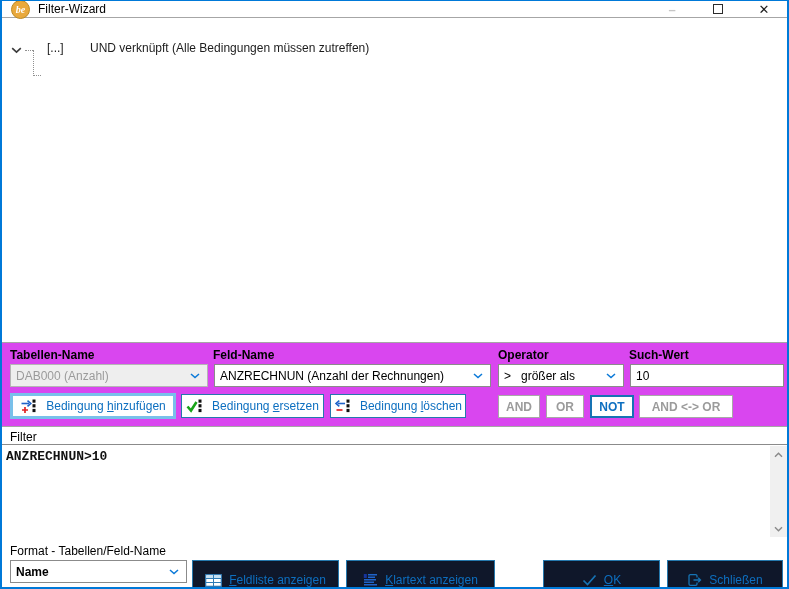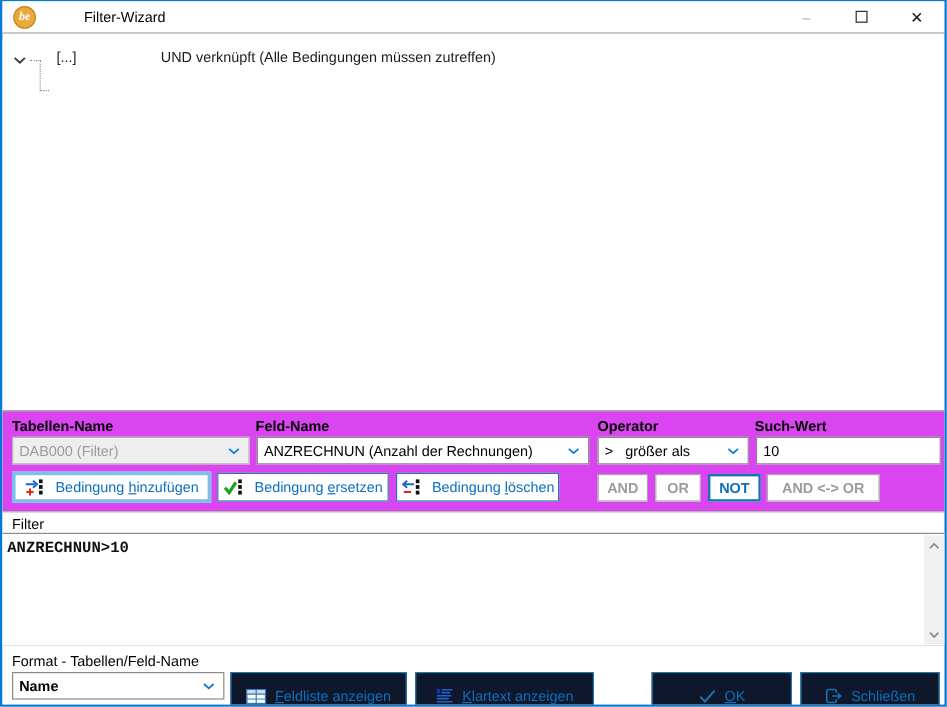--- a/index.html
+++ b/index.html
@@ -6,39 +6,39 @@
   html,body { background:#888; }
   body { font-family:"Liberation Sans", sans-serif; }
 
   .window{
     position:relative; width:789px; height:589px; background:#fff;
     border:2px solid #0079d8; border-top-width:1px;
     font-size:12px; color:#000; overflow:hidden;
   }
 
   
-  .titlebar{ position:absolute; top:0; left:0; right:0; height:27px;
+  .titlebar{ position:absolute; top:0; left:0; right:0; height:17px;
     display:flex; align-items:center; padding-left:9px; background:#fff;
-    border-bottom:1px solid #a6a6a6;gap:32px; }
+    border-bottom:1px solid #a6a6a6; }
   .logo{ width:19px; height:19px; border-radius:50%; background:#e9a93d;
     border:1px solid #bd8a22; color:#fff; font:italic bold 10px "Liberation Serif", serif;
     display:flex; align-items:center; justify-content:center; }
   .title{ margin-left:8px; font-size:12px; }
   .win-controls{ margin-left:auto; display:flex; height:100%; }
   .win-btn{ width:46px; height:100%; display:flex; align-items:center; justify-content:center; font-size:13px; }
   .win-btn.min{ color:#c6c6c6; font-weight:bold; }
   .max-glyph{ width:10px; height:10px; border:1px solid #2b2b2b; }
   .win-btn.close{ color:#1a1a1a; }
 
   
   .tree{ position:absolute; top:32px; left:0; right:0; height:309px; background:#fff; }
   .tree-chevron{ position:absolute; left:9px; top:10px; }
   .tree-dots{ position:absolute; left:23px; top:17px; width:8px; border-top:1px dotted #909090; }
   .tree-root-bracket{ position:absolute; left:45px; top:8px; color:#1c1c1c; }
-  .tree-root-label{ position:absolute; left:88px; top:8px; color:#1c1c1c;margin-left:44px; }
+  .tree-root-label{ position:absolute; left:88px; top:8px; color:#1c1c1c; }
   .tree-connector{ position:absolute; left:31px; top:17px; width:8px; height:26px;
     border-left:1px dotted #909090; border-bottom:1px dotted #909090; }
   .tree-child{ position:absolute; left:39px; top:26px; height:17px; background:#d4d4d4;
     color:#1a1a1a; padding:1px 11px 0 21px; white-space:pre; }
 
   
   .form-section{ position:absolute; top:341px; left:0; right:0; height:84px; border-top:1px solid #a6a6a6; background:#d946ef; }
   .flabel{ position:absolute; top:5px; font-weight:bold; white-space:nowrap; }
   .combo, .textinput{ position:absolute; top:21px; height:23px; border:1px solid #8b8b8b;
     background:#fff; display:flex; align-items:center; padding-left:5px; }
@@ -106,21 +106,21 @@
     <span class="tree-connector"></span>
   </div>
 
   <div class="form-section">
     <span class="flabel" style="left:8px">Tabellen-Name</span>
     <span class="flabel" style="left:211px">Feld-Name</span>
     <span class="flabel" style="left:496px">Operator</span>
     <span class="flabel" style="left:627px">Such-Wert</span>
 
     <div class="combo disabled" style="left:8px;width:198px">
-      <span class="combo-text">DAB000 (Filter)</span>
+      <span class="combo-text">DAB000 (Anzahl)</span>
       <span class="chev">
         <svg width="10" height="6" viewBox="0 0 10 6">
             <path d="M1 1 L5 4.6 L9 1" stroke="#0a79d8" stroke-width="1.5" fill="none"></path>
           </svg>
       </span>
     </div>
 
     <div class="combo" style="left:212px;width:277px">
       <span class="combo-text">ANZRECHNUN (Anzahl der Rechnungen)</span>
       <span class="chev">

